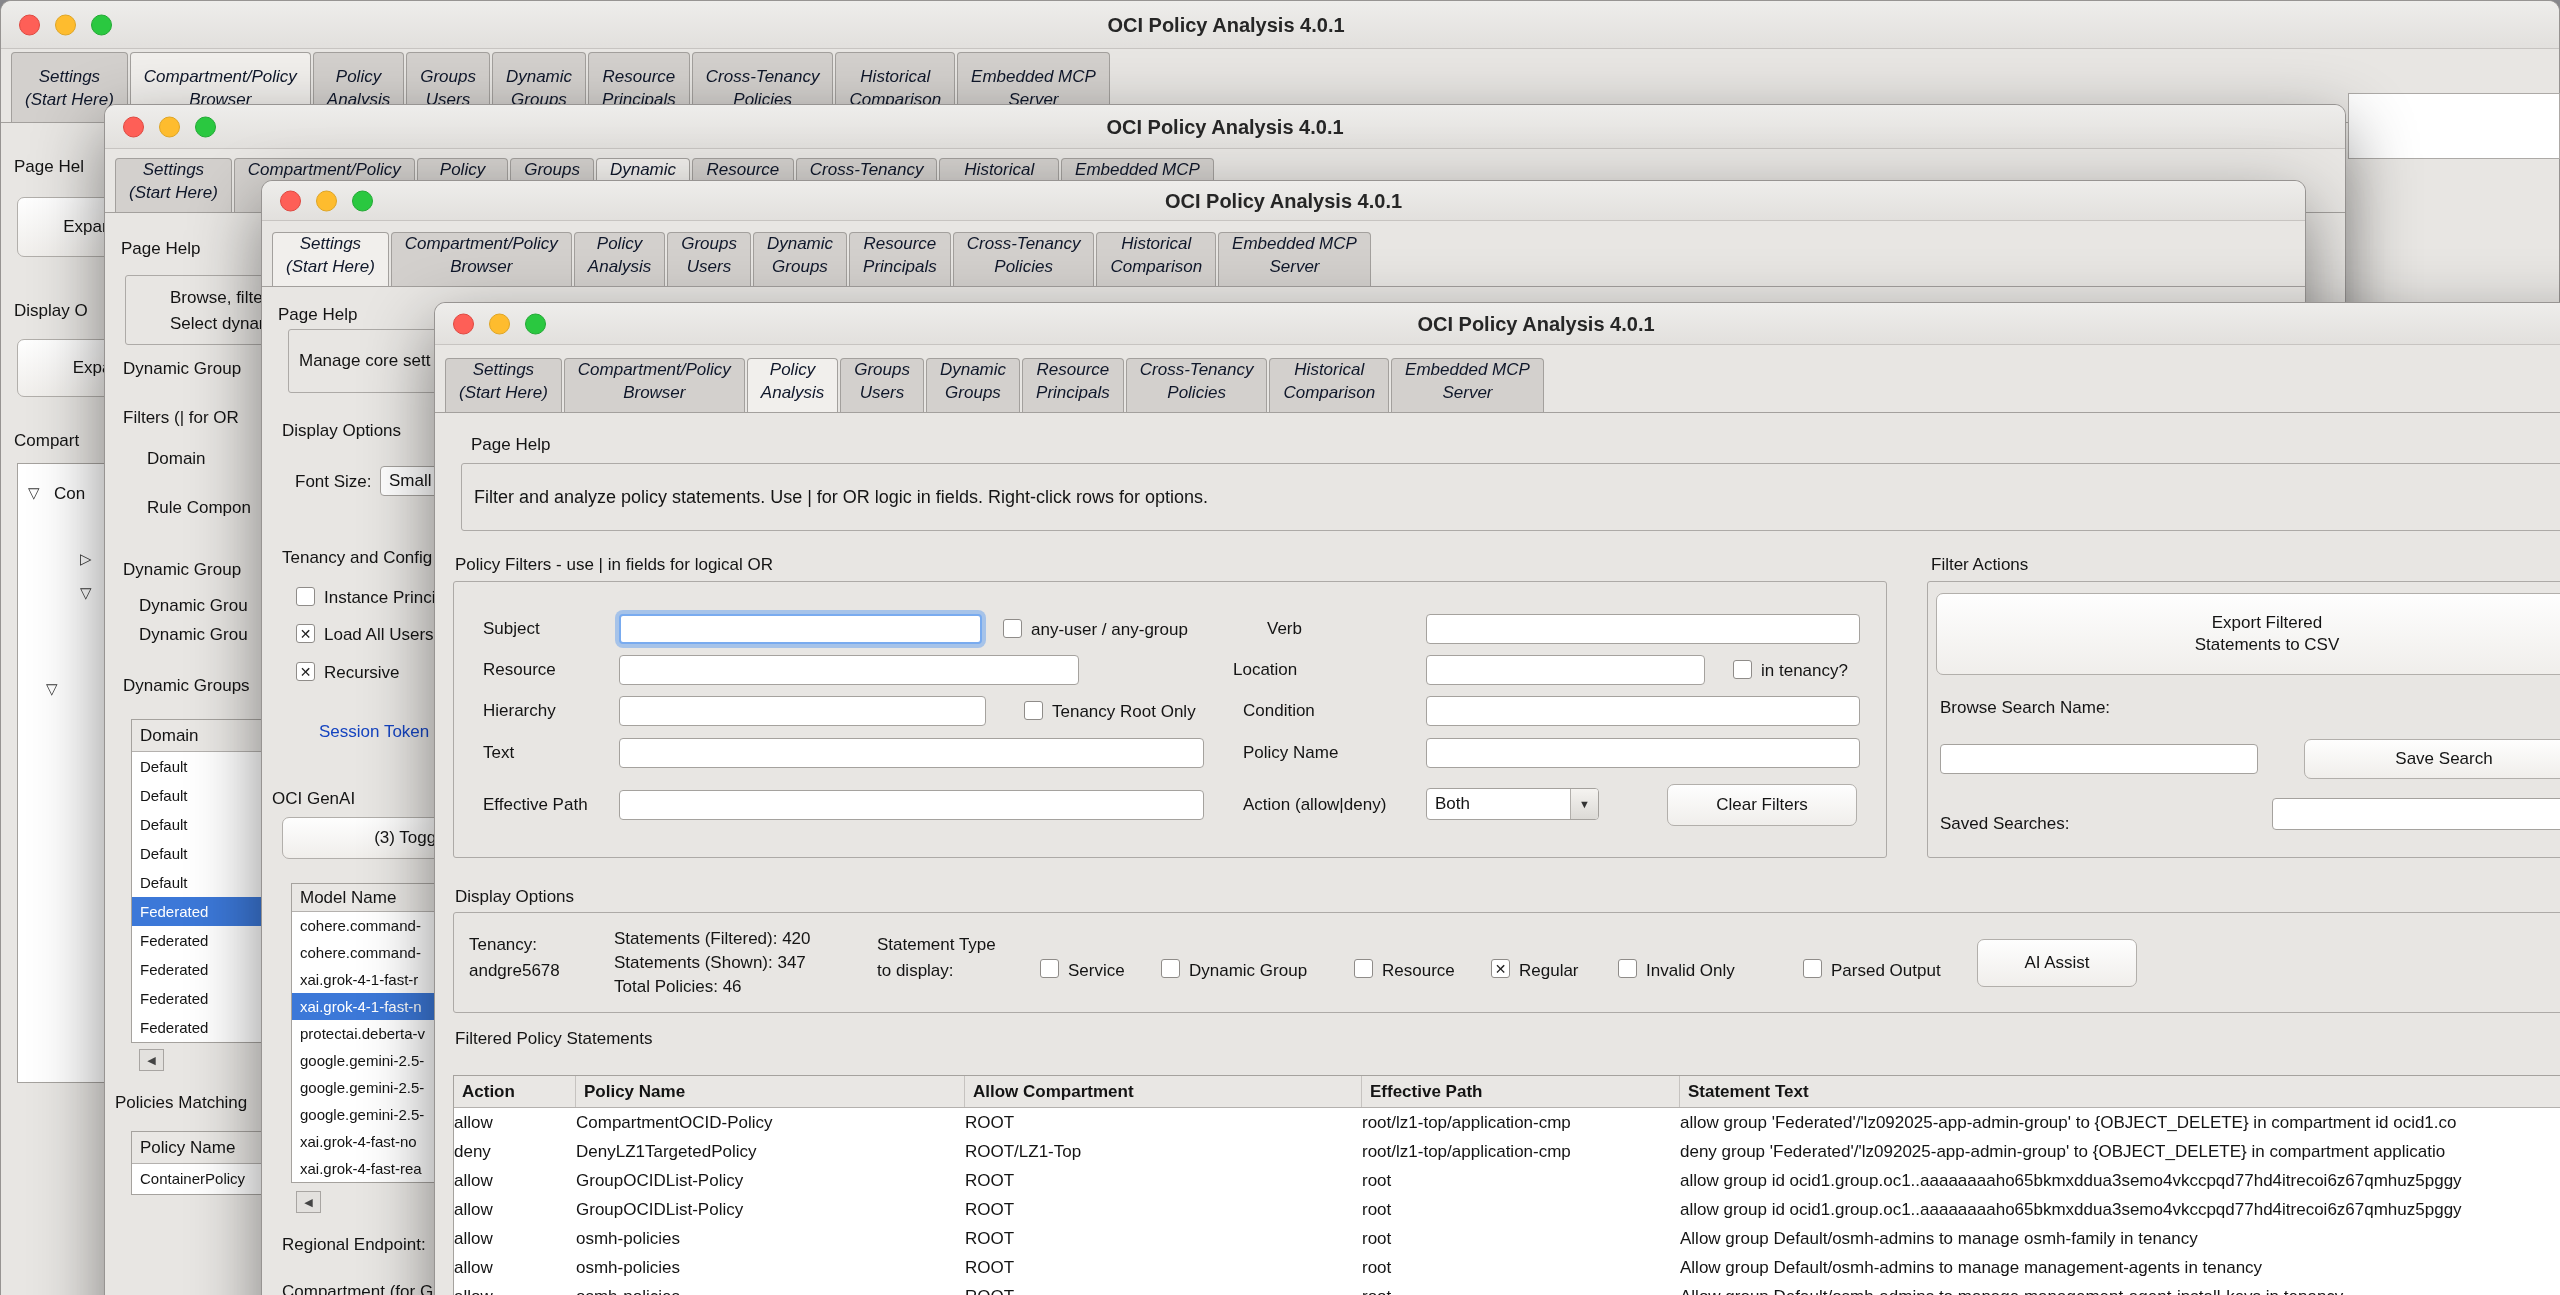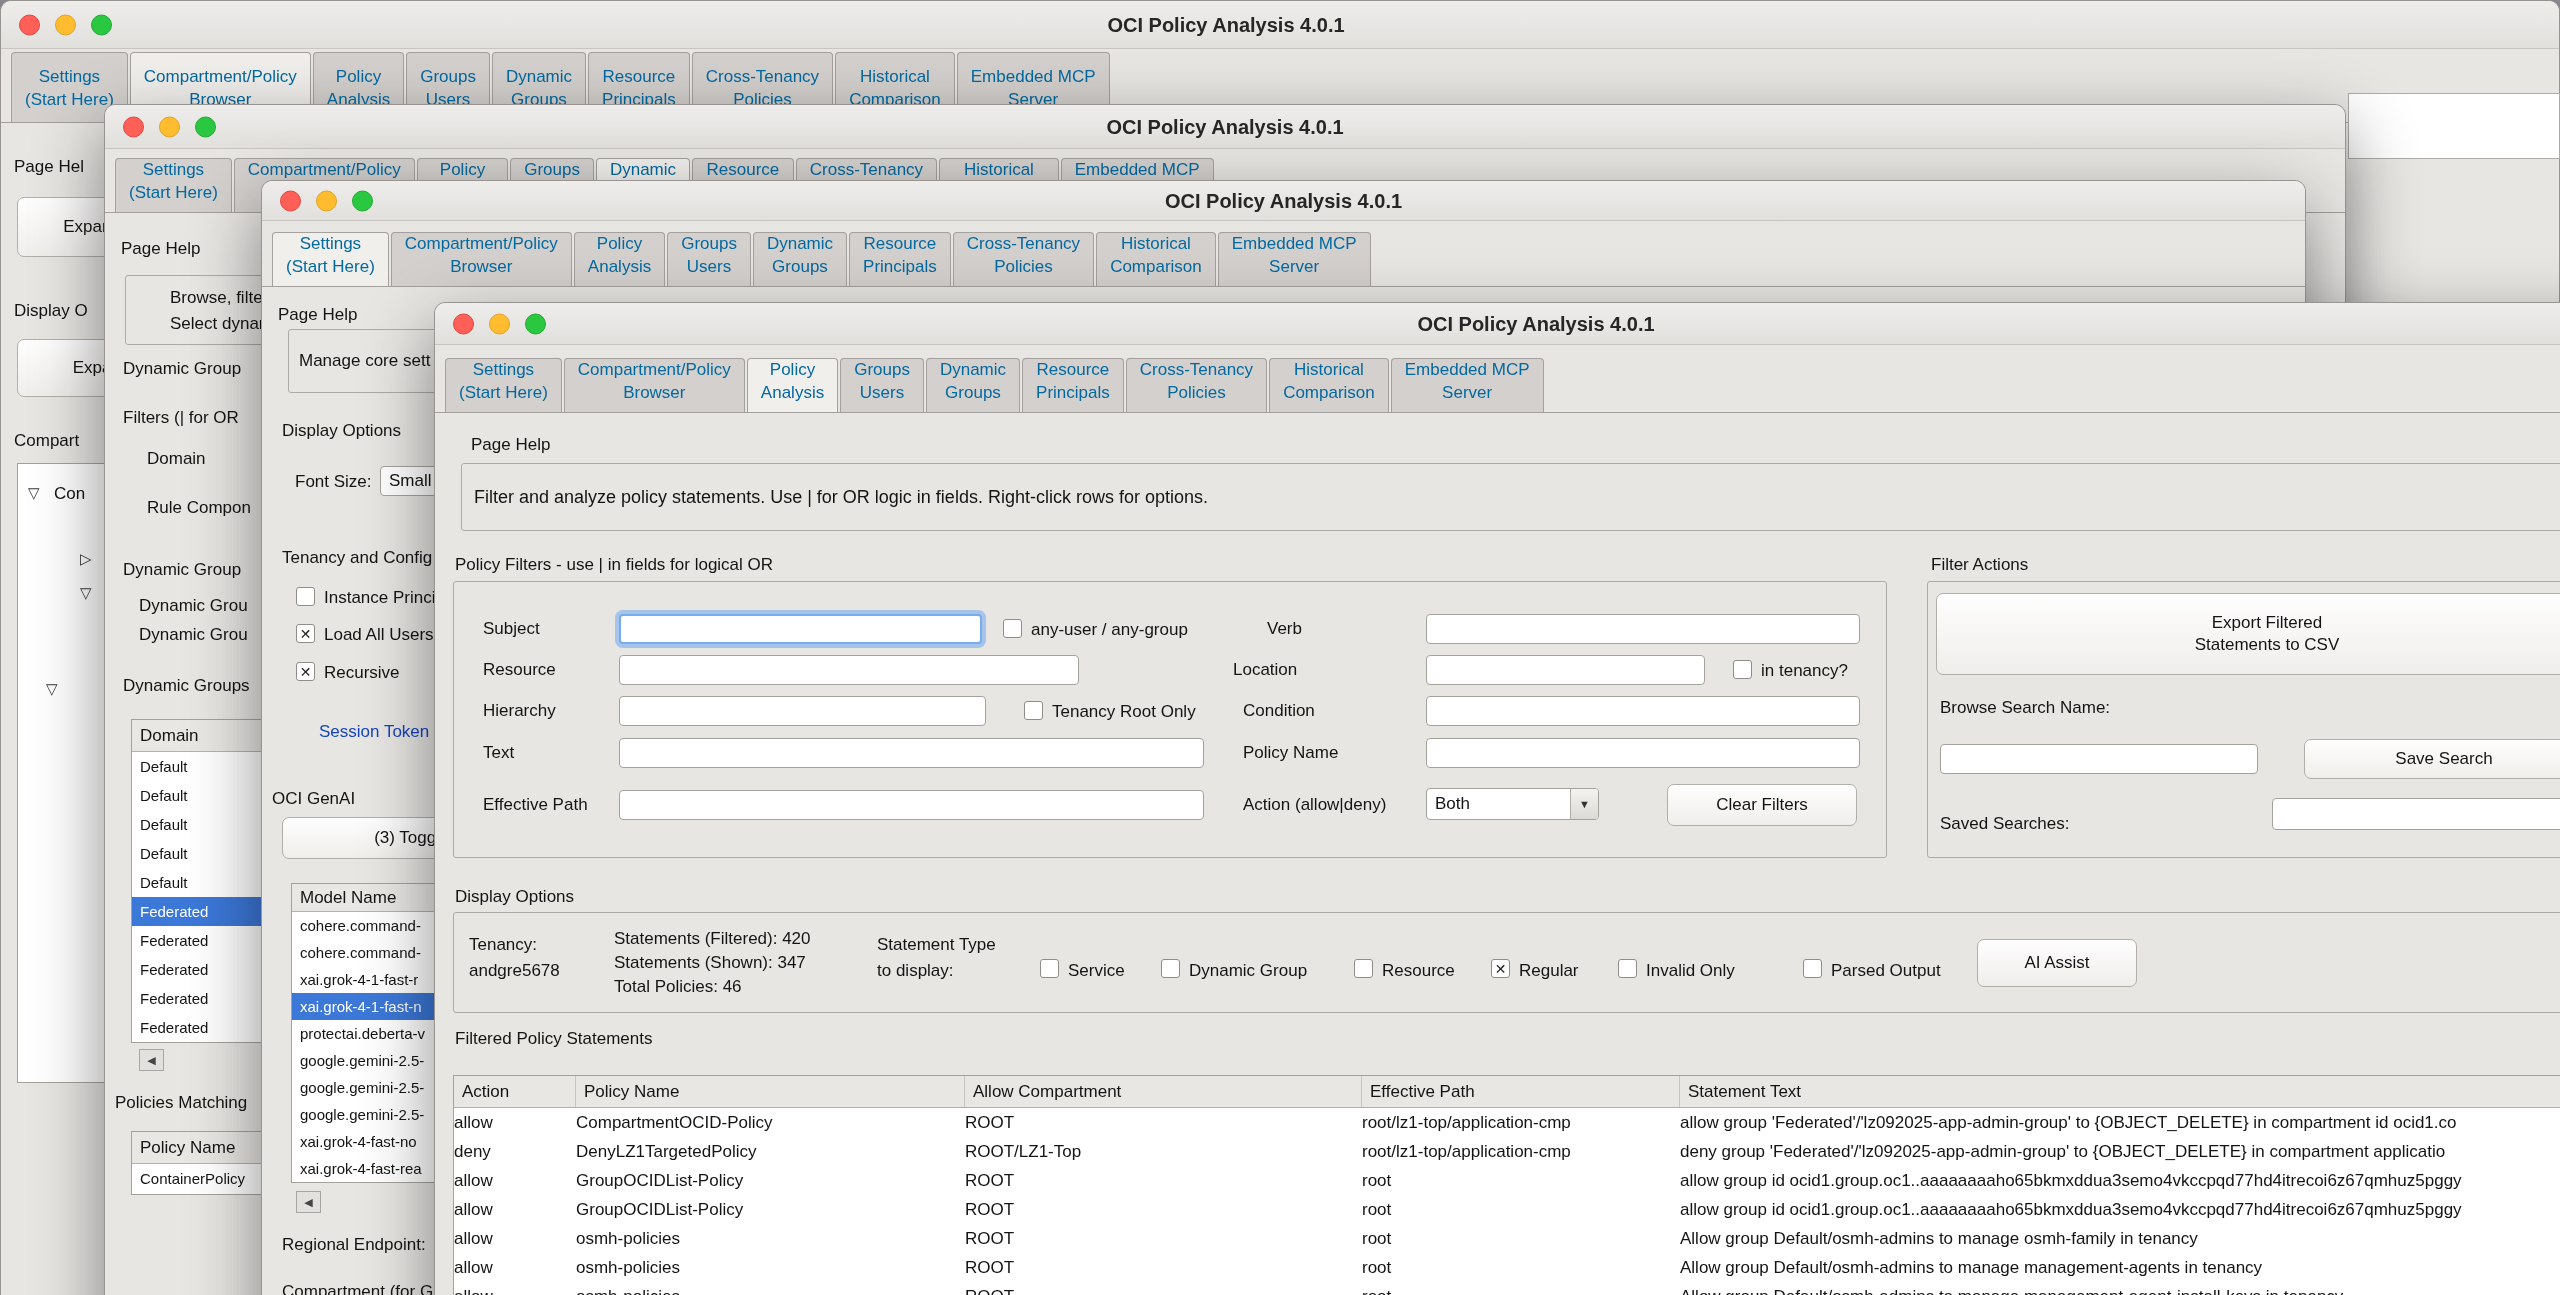--- a/index.html
+++ b/index.html
@@ -13,22 +13,22 @@
   .lights{position:absolute;left:18px;top:50%;transform:translateY(-50%);display:flex;gap:15px;}
   .light{width:21px;height:21px;border-radius:50%;display:inline-block;}
   .light.red{background:#fe5f57;border:1px solid #df4840;}
   .light.yellow{background:#febc2e;border:1px solid #dfa524;}
   .light.green{background:#2ac840;border:1px solid #22a934;}
   .wtitle{position:absolute;top:50%;transform:translate(-50%,-50%);
     font-size:20px;font-weight:bold;color:#262626;white-space:nowrap;}
   .tabbar{position:absolute;left:0;right:0;display:flex;align-items:flex-end;
     padding-left:10px;border-bottom:1px solid #a3a09d;}
   .tab{border:1px solid #a3a09d;border-bottom:none;background:#d3d0cd;margin-right:2px;
-    padding:0 13px 7px;text-align:center;font-size:17px;line-height:1.35;color:#0369a1;
-    border-radius:4px 4px 0 0;white-space:nowrap;}
+    padding:0 13px 7px;text-align:center;font-size:17px;line-height:1.35;color:#0f172a;
+    border-radius:4px 4px 0 0;white-space:nowrap;font-style:italic;}
   .tab.sel{background:#f1efec;}
   .tall .tab{padding-top:13px;padding-bottom:10px;}
   .lbl{position:absolute;font-size:17px;white-space:nowrap;}
   .groupbox{position:absolute;border:1px solid #adaaa7;border-radius:3px;}
   .inp{position:absolute;height:30px;background:#fff;border:1px solid #a5a29e;border-radius:4px;
     font-size:17px;padding:0 6px;outline:none;}
   .inp.focused{border:2px solid #79abef;box-shadow:0 0 0 4px rgba(100,160,240,.5);}
   .btn{position:absolute;display:flex;flex-direction:column;align-items:center;justify-content:center;
     background:linear-gradient(#fefefe,#f0eeeb);border:1px solid #b2afab;border-radius:7px;
     font-size:17px;color:#141414;text-align:center;line-height:1.3;}
@@ -43,21 +43,21 @@
   .link{color:#1544c0;}
   .listbox{position:absolute;background:#fff;border:1px solid #a5a29e;overflow:hidden;}
   .listbox .hdr{background:#e9e7e4;border-bottom:1px solid #b4b1ae;font-size:17px;
     display:flex;align-items:center;padding-left:8px;}
   .listbox .row{height:29px;line-height:29px;padding-left:8px;font-size:15px;
     white-space:nowrap;overflow:hidden;}
   .row.sel,.tr.sel{background:#3c78d8;color:#fff;}
   .table{position:absolute;background:#fff;border:1px solid #a5a29e;overflow:hidden;}
   .thead{display:flex;background:#e9e7e4;border-bottom:1px solid #b4b1ae;height:32px;}
   .th{font-size:17px;display:flex;align-items:center;padding-left:8px;
-    border-right:1px solid #c6c3c0;white-space:nowrap;overflow:hidden;}
+    border-right:1px solid #c6c3c0;white-space:nowrap;overflow:hidden;font-weight:bold;}
   .tr{display:flex;height:29px;align-items:center;}
   .td{font-size:17px;padding-left:0;white-space:nowrap;overflow:hidden;flex:none;}
   .c0{width:122px}.c1{width:389px}.c2{width:397px}.c3{width:318px}.c4{width:930px}
   .scrollbtn{position:absolute;width:25px;height:22px;background:#e3e1de;border:1px solid #a8a5a2;
     display:flex;align-items:center;justify-content:center;font-size:11px;color:#444;}
   .tri{position:absolute;font-size:15px;color:#333;}
   .fragment{position:absolute;background:#fff;border:1px solid #adaaa7;}
 </style>
 </head>
 <body>

